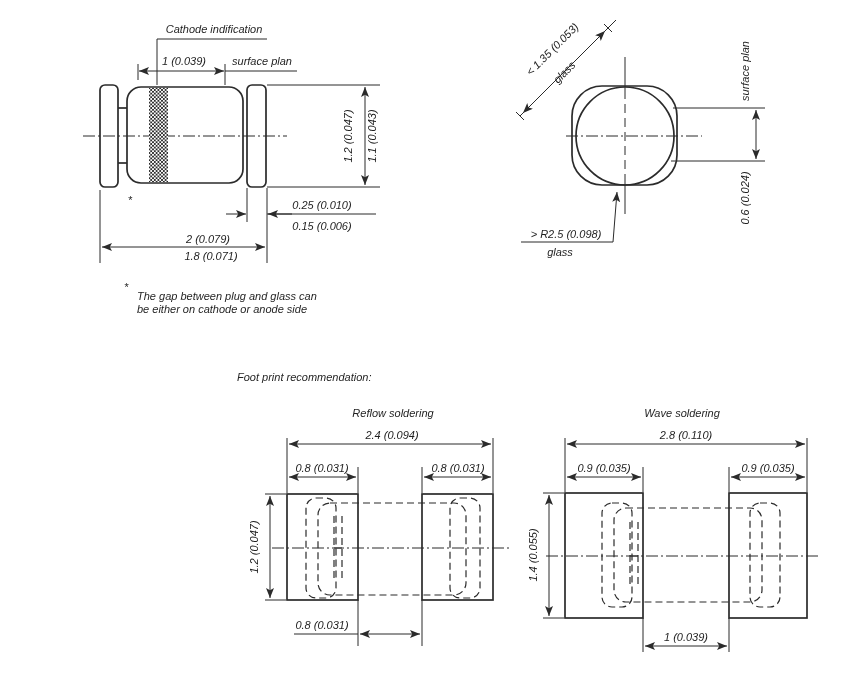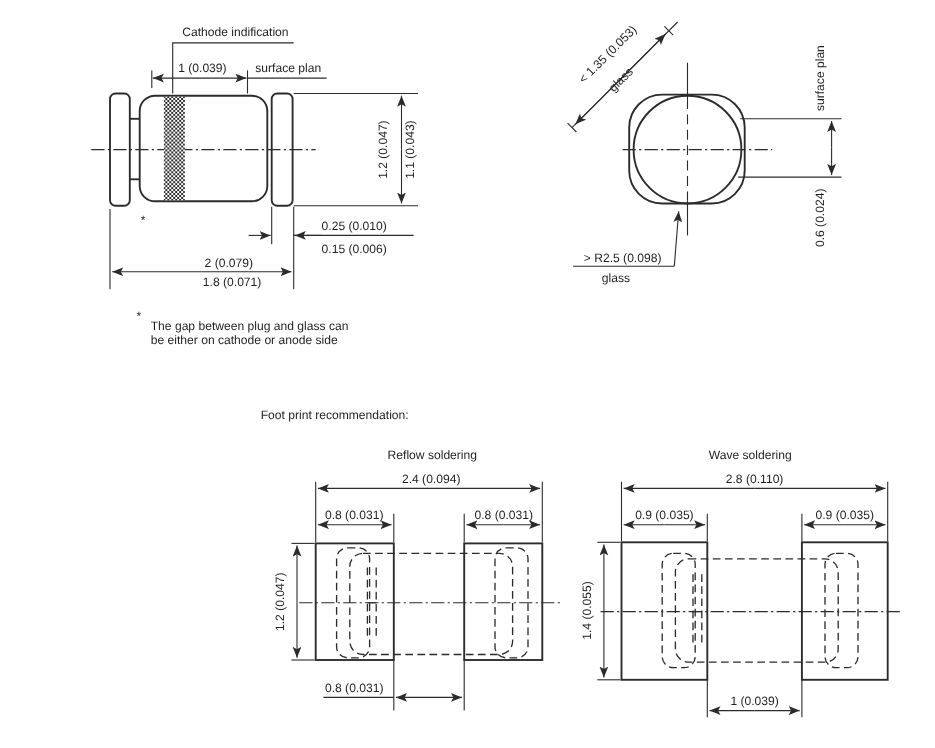--- a/index.html
+++ b/index.html
@@ -1,16 +1,16 @@
 <!DOCTYPE html>
 <html><head>
 <meta charset="utf-8">
 <style>
   html,body{margin:0;padding:0;background:#ffffff;}
-  .canvas{position:relative;width:850px;height:680px;background:#ffffff;overflow:hidden;}
+  .canvas{position:relative;width:850px;height:680px;background:#ffffff;overflow:hidden;font-style:italic;}
   svg{display:block;}
   .lbl{font-family:"Liberation Sans",sans-serif;font-size:11px;fill:#1f1f1f;}
   .lbl-mid{text-anchor:middle;}
   .lbl-start{text-anchor:start;}
   .outline{fill:none;stroke:#2b2b2b;stroke-width:1.7;}
   .pad{fill:none;stroke:#2b2b2b;stroke-width:1.7;}
   .dim{fill:none;stroke:#2b2b2b;stroke-width:1;}
   .dashed{fill:none;stroke:#2b2b2b;stroke-width:1.2;stroke-dasharray:7 4;}
   .centerline{fill:none;stroke:#2b2b2b;stroke-width:1;stroke-dasharray:12 3 2 3;}
   .vdash{fill:none;stroke:#2b2b2b;stroke-width:1;stroke-dasharray:9 5;}

